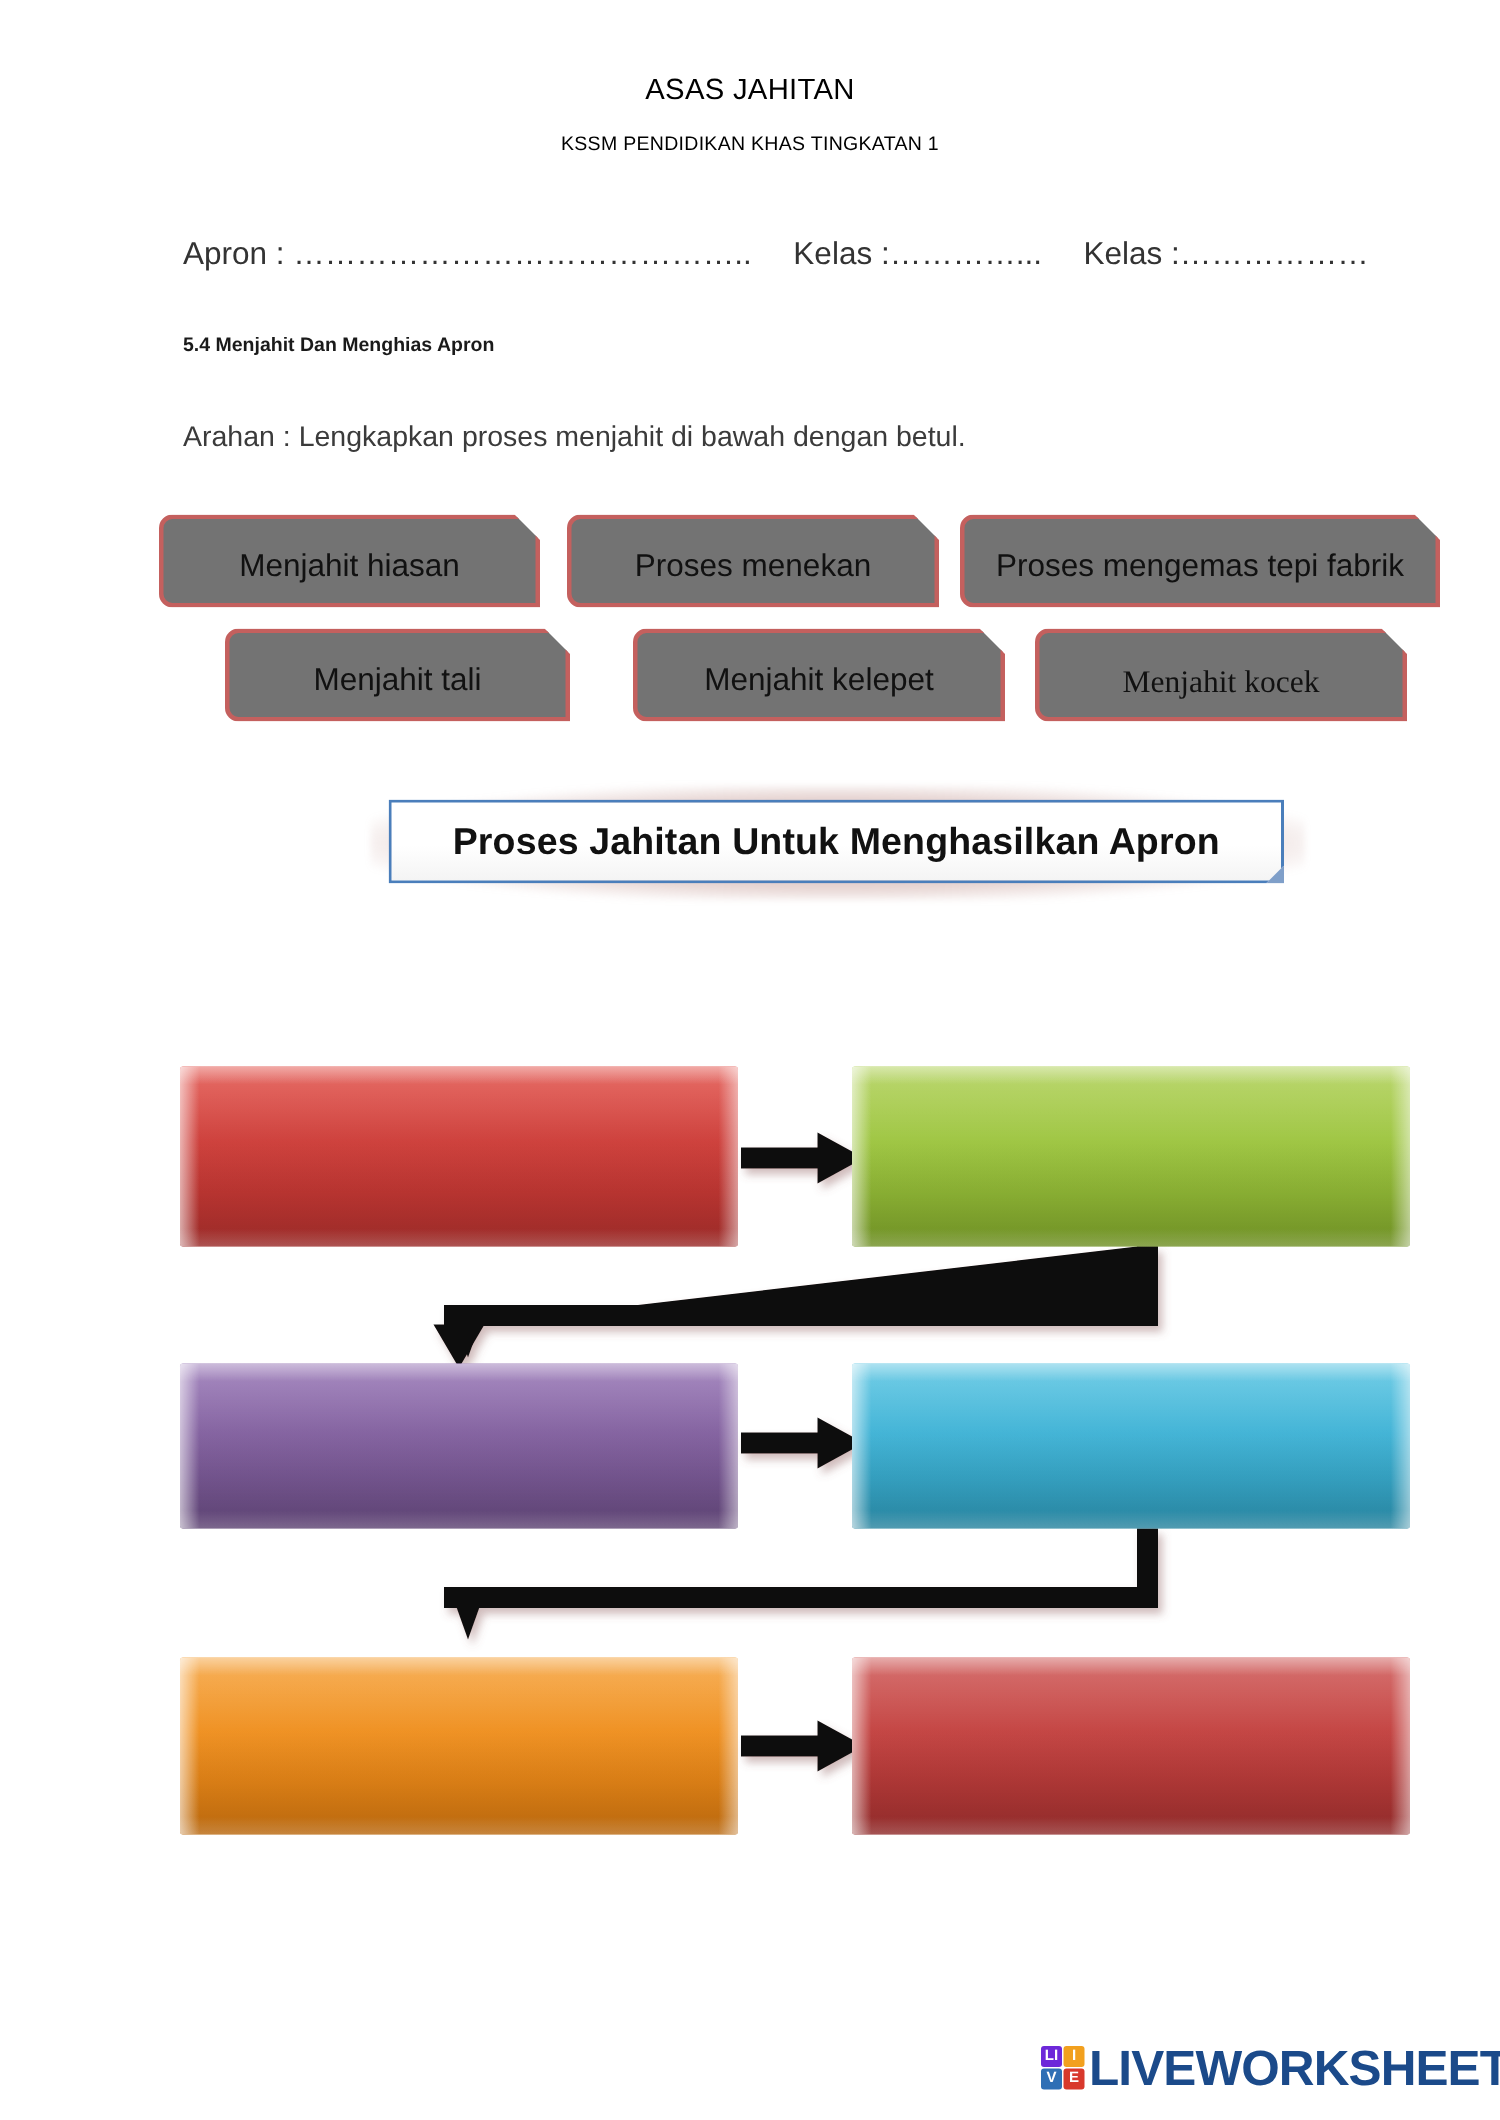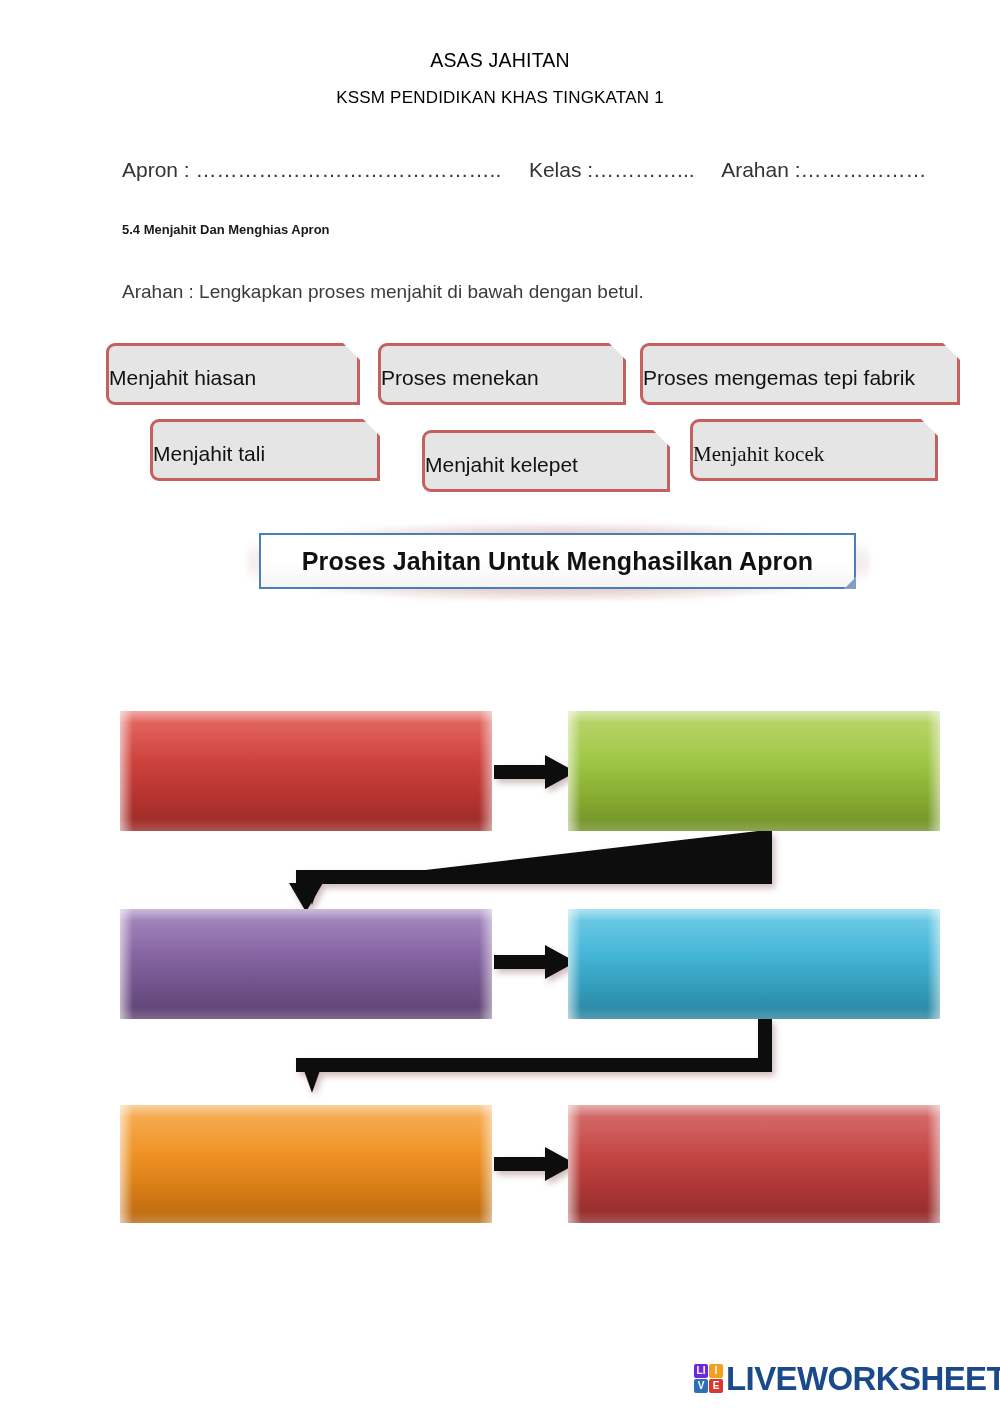--- a/index.html
+++ b/index.html
@@ -24,21 +24,21 @@
   .hdr-line {
     position: absolute;
     left: 0;
     width: 1000px;
     text-align: center;
     font-weight: normal;
     color: #000;
     letter-spacing: 0.2px;
   }
   #title-1 { top: 49px;  font-size: 19.5px; }
-  #title-2 { top: 88px;  font-size: 17px; }
+  #title-2 { top: 88px;  font-size: 13px; }
 
   
   #idline {
     position: absolute;
     left: 122px;
     top: 158px;
     width: 800px;
     font-size: 21px;
     color: #333333;
     white-space: nowrap;
@@ -60,41 +60,42 @@
     left: 122px;
     top: 281px;
     font-size: 19px;
     color: #3b3b3b;
   }
 
   
   .wb {
     position: absolute;
     box-sizing: border-box;
-    background: #e5e5e5;
+    background: #737373;
     border: 3px solid #c4605e;
     border-radius: 9px 0 0 9px;
     
     clip-path: polygon(0 0, calc(100% - 17px) 0, 100% 17px, 100% 100%, 0 100%);
     overflow: hidden;
     display: flex;
     align-items: flex-start;
     justify-content: center;
     padding-top: 18px;
     font-size: 21px;
     color: #111111;
     line-height: 1.35;
+    text-align: center;
   }
   .wb-inner { display: block; width: 100%; }
 
   #wb-1 { left: 106px; top: 343px;  width: 254px; height: 62px; }
   #wb-2 { left: 378px; top: 343px;  width: 248px; height: 62px; }
   #wb-3 { left: 640px; top: 343px;  width: 320px; height: 62px; }
   #wb-4 { left: 150px; top: 419px;  width: 230px; height: 62px; }
-  #wb-5 { left: 422px; top: 419px;  width: 248px; height: 62px; margin-top: 11px; }
+  #wb-5 { left: 422px; top: 419px;  width: 248px; height: 62px; }
   #wb-6 { left: 690px; top: 419px;  width: 248px; height: 62px; font-family: Liberation Serif, serif; }
 
   
   #banner-shadow {
     position: absolute;
     left: 247px;
     top: 524px;
     width: 623px;
     height: 76px;
     border-radius: 6px;
@@ -232,21 +233,21 @@
 <div id="page">
 
   <div class="hdr-line" id="title-1">ASAS JAHITAN</div>
   <div class="hdr-line" id="title-2">KSSM PENDIDIKAN KHAS TINGKATAN 1</div>
 
   <div id="idline">
     <span class="seg">Apron : ……………………………………..</span>
     <span class="gap-sm"></span>
     <span class="seg">Kelas :…………...</span>
     <span class="gap-sm"></span>
-    <span class="seg">Arahan :………………</span>
+    <span class="seg">Kelas :………………</span>
   </div>
 
   <div id="section-heading">5.4 Menjahit Dan Menghias Apron</div>
   <div id="instruction">Arahan : Lengkapkan proses menjahit di bawah dengan betul.</div>
 
   <div class="wb" id="wb-1">
     <span class="wb-inner">Menjahit hiasan</span>
   </div>
   <div class="wb" id="wb-2">
     <span class="wb-inner">Proses menekan</span>

